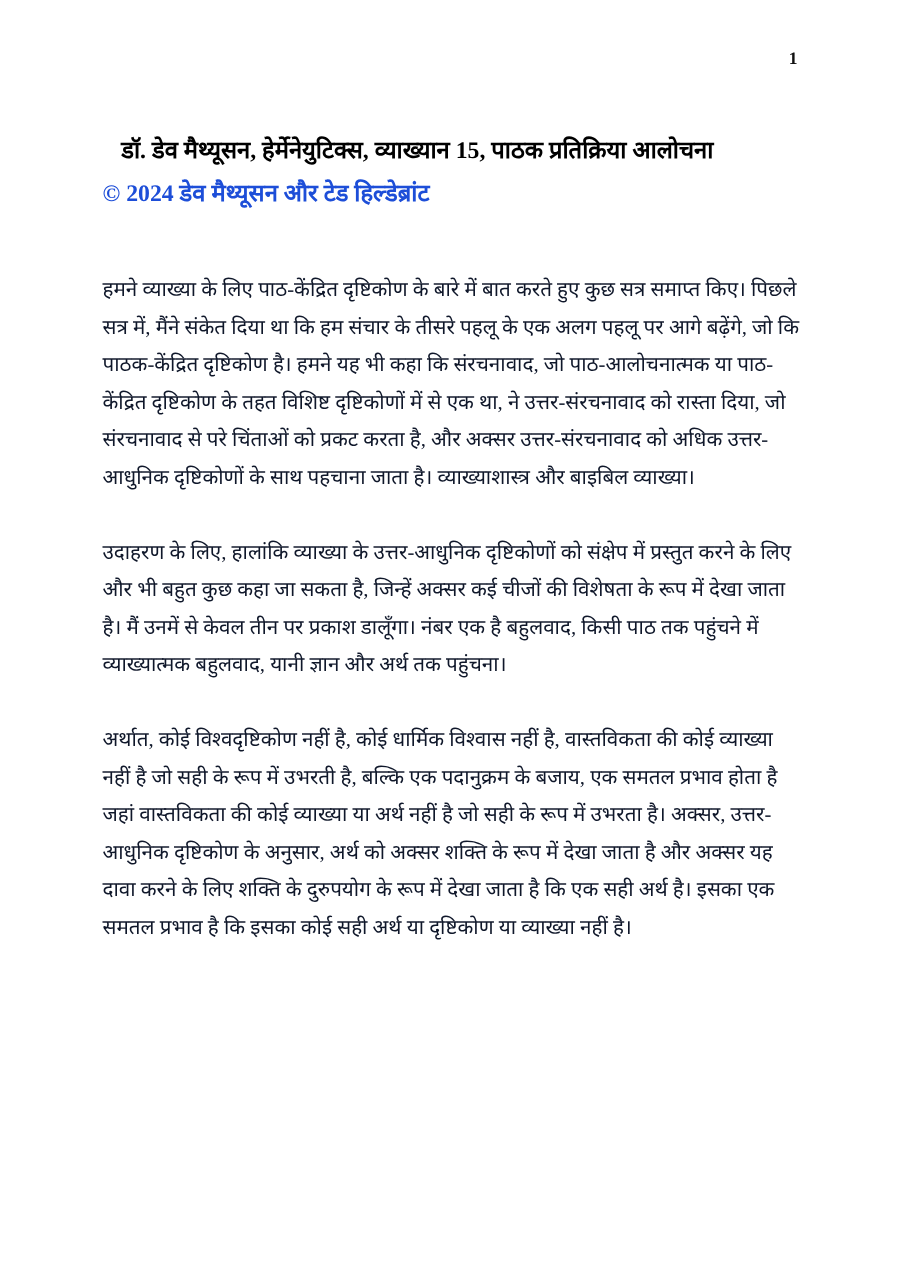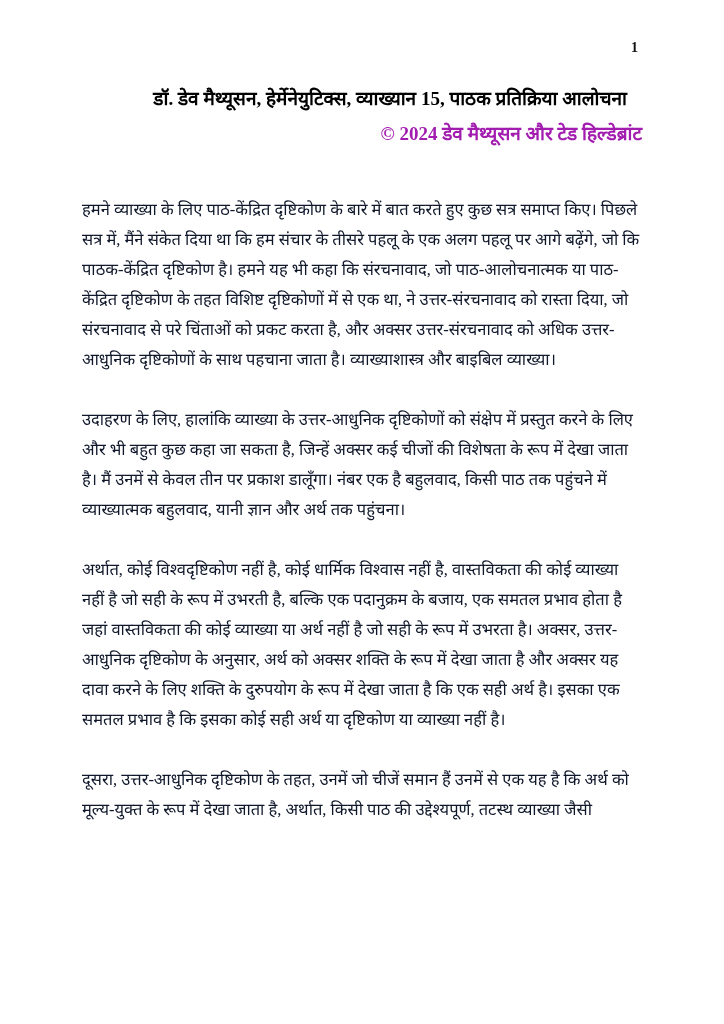--- a/index.html
+++ b/index.html
@@ -21,37 +21,37 @@
   }
   .page-number {
     position: absolute;
     top: 40px;
     right: 86px;
     font-size: 14px;
     font-weight: bold;
     color: #111111;
   }
   .title-block {
-    margin-top: 46px;
-    text-align: right;
+    margin-top: 68px;
+    text-align: left;
   }
   .doc-title {
     font-size: 19px;
     font-weight: bold;
     line-height: 1.75;
     max-width: 530px;
     margin: 0 auto;
     color: #000000;
   }
   .doc-copyright {
     font-size: 19px;
     font-weight: bold;
     line-height: 1.75;
     margin-top: 2px;
-    color: #a21caf;
+    color: #1d4ed8;
   }
   .doc-body {
     margin-top: 44px;
   }
   .doc-body p {
     font-size: 16.5px;
     line-height: 1.82;
     text-align: left;
     margin-bottom: 30px;
     color: #0f172a;
@@ -66,16 +66,15 @@
   <div class="page-inner">
     <div class="title-block">
       <h1 class="doc-title">डॉ. डेव मैथ्यूसन, हेर्मेनेयुटिक्स, व्याख्यान 15, पाठक प्रतिक्रिया आलोचना</h1>
       <div class="doc-copyright">© 2024 डेव मैथ्यूसन और टेड हिल्डेब्रांट</div>
     </div>
 
     <div class="doc-body">
       <p>हमने व्याख्या के लिए पाठ-केंद्रित दृष्टिकोण के बारे में बात करते हुए कुछ सत्र समाप्त किए। पिछले सत्र में, मैंने संकेत दिया था कि हम संचार के तीसरे पहलू के एक अलग पहलू पर आगे बढ़ेंगे, जो कि पाठक-केंद्रित दृष्टिकोण है। हमने यह भी कहा कि संरचनावाद, जो पाठ-आलोचनात्मक या पाठ-केंद्रित दृष्टिकोण के तहत विशिष्ट दृष्टिकोणों में से एक था, ने उत्तर-संरचनावाद को रास्ता दिया, जो संरचनावाद से परे चिंताओं को प्रकट करता है, और अक्सर उत्तर-संरचनावाद को अधिक उत्तर-आधुनिक दृष्टिकोणों के साथ पहचाना जाता है। व्याख्याशास्त्र और बाइबिल व्याख्या।</p>
       <p>उदाहरण के लिए, हालांकि व्याख्या के उत्तर-आधुनिक दृष्टिकोणों को संक्षेप में प्रस्तुत करने के लिए और भी बहुत कुछ कहा जा सकता है, जिन्हें अक्सर कई चीजों की विशेषता के रूप में देखा जाता है। मैं उनमें से केवल तीन पर प्रकाश डालूँगा। नंबर एक है बहुलवाद, किसी पाठ तक पहुंचने में व्याख्यात्मक बहुलवाद, यानी ज्ञान और अर्थ तक पहुंचना।</p>
       <p>अर्थात, कोई विश्वदृष्टिकोण नहीं है, कोई धार्मिक विश्वास नहीं है, वास्तविकता की कोई व्याख्या नहीं है जो सही के रूप में उभरती है, बल्कि एक पदानुक्रम के बजाय, एक समतल प्रभाव होता है जहां वास्तविकता की कोई व्याख्या या अर्थ नहीं है जो सही के रूप में उभरता है। अक्सर, उत्तर-आधुनिक दृष्टिकोण के अनुसार, अर्थ को अक्सर शक्ति के रूप में देखा जाता है और अक्सर यह दावा करने के लिए शक्ति के दुरुपयोग के रूप में देखा जाता है कि एक सही अर्थ है। इसका एक समतल प्रभाव है कि इसका कोई सही अर्थ या दृष्टिकोण या व्याख्या नहीं है।</p>
-      <p>दूसरा, उत्तर-आधुनिक दृष्टिकोण के तहत, उनमें जो चीजें समान हैं उनमें से एक यह है कि अर्थ को मूल्य-युक्त के रूप में देखा जाता है, अर्थात, किसी पाठ की उद्देश्यपूर्ण, तटस्थ व्याख्या जैसी</p>
     </div>
   </div>
 </div>
 
 </body></html>

